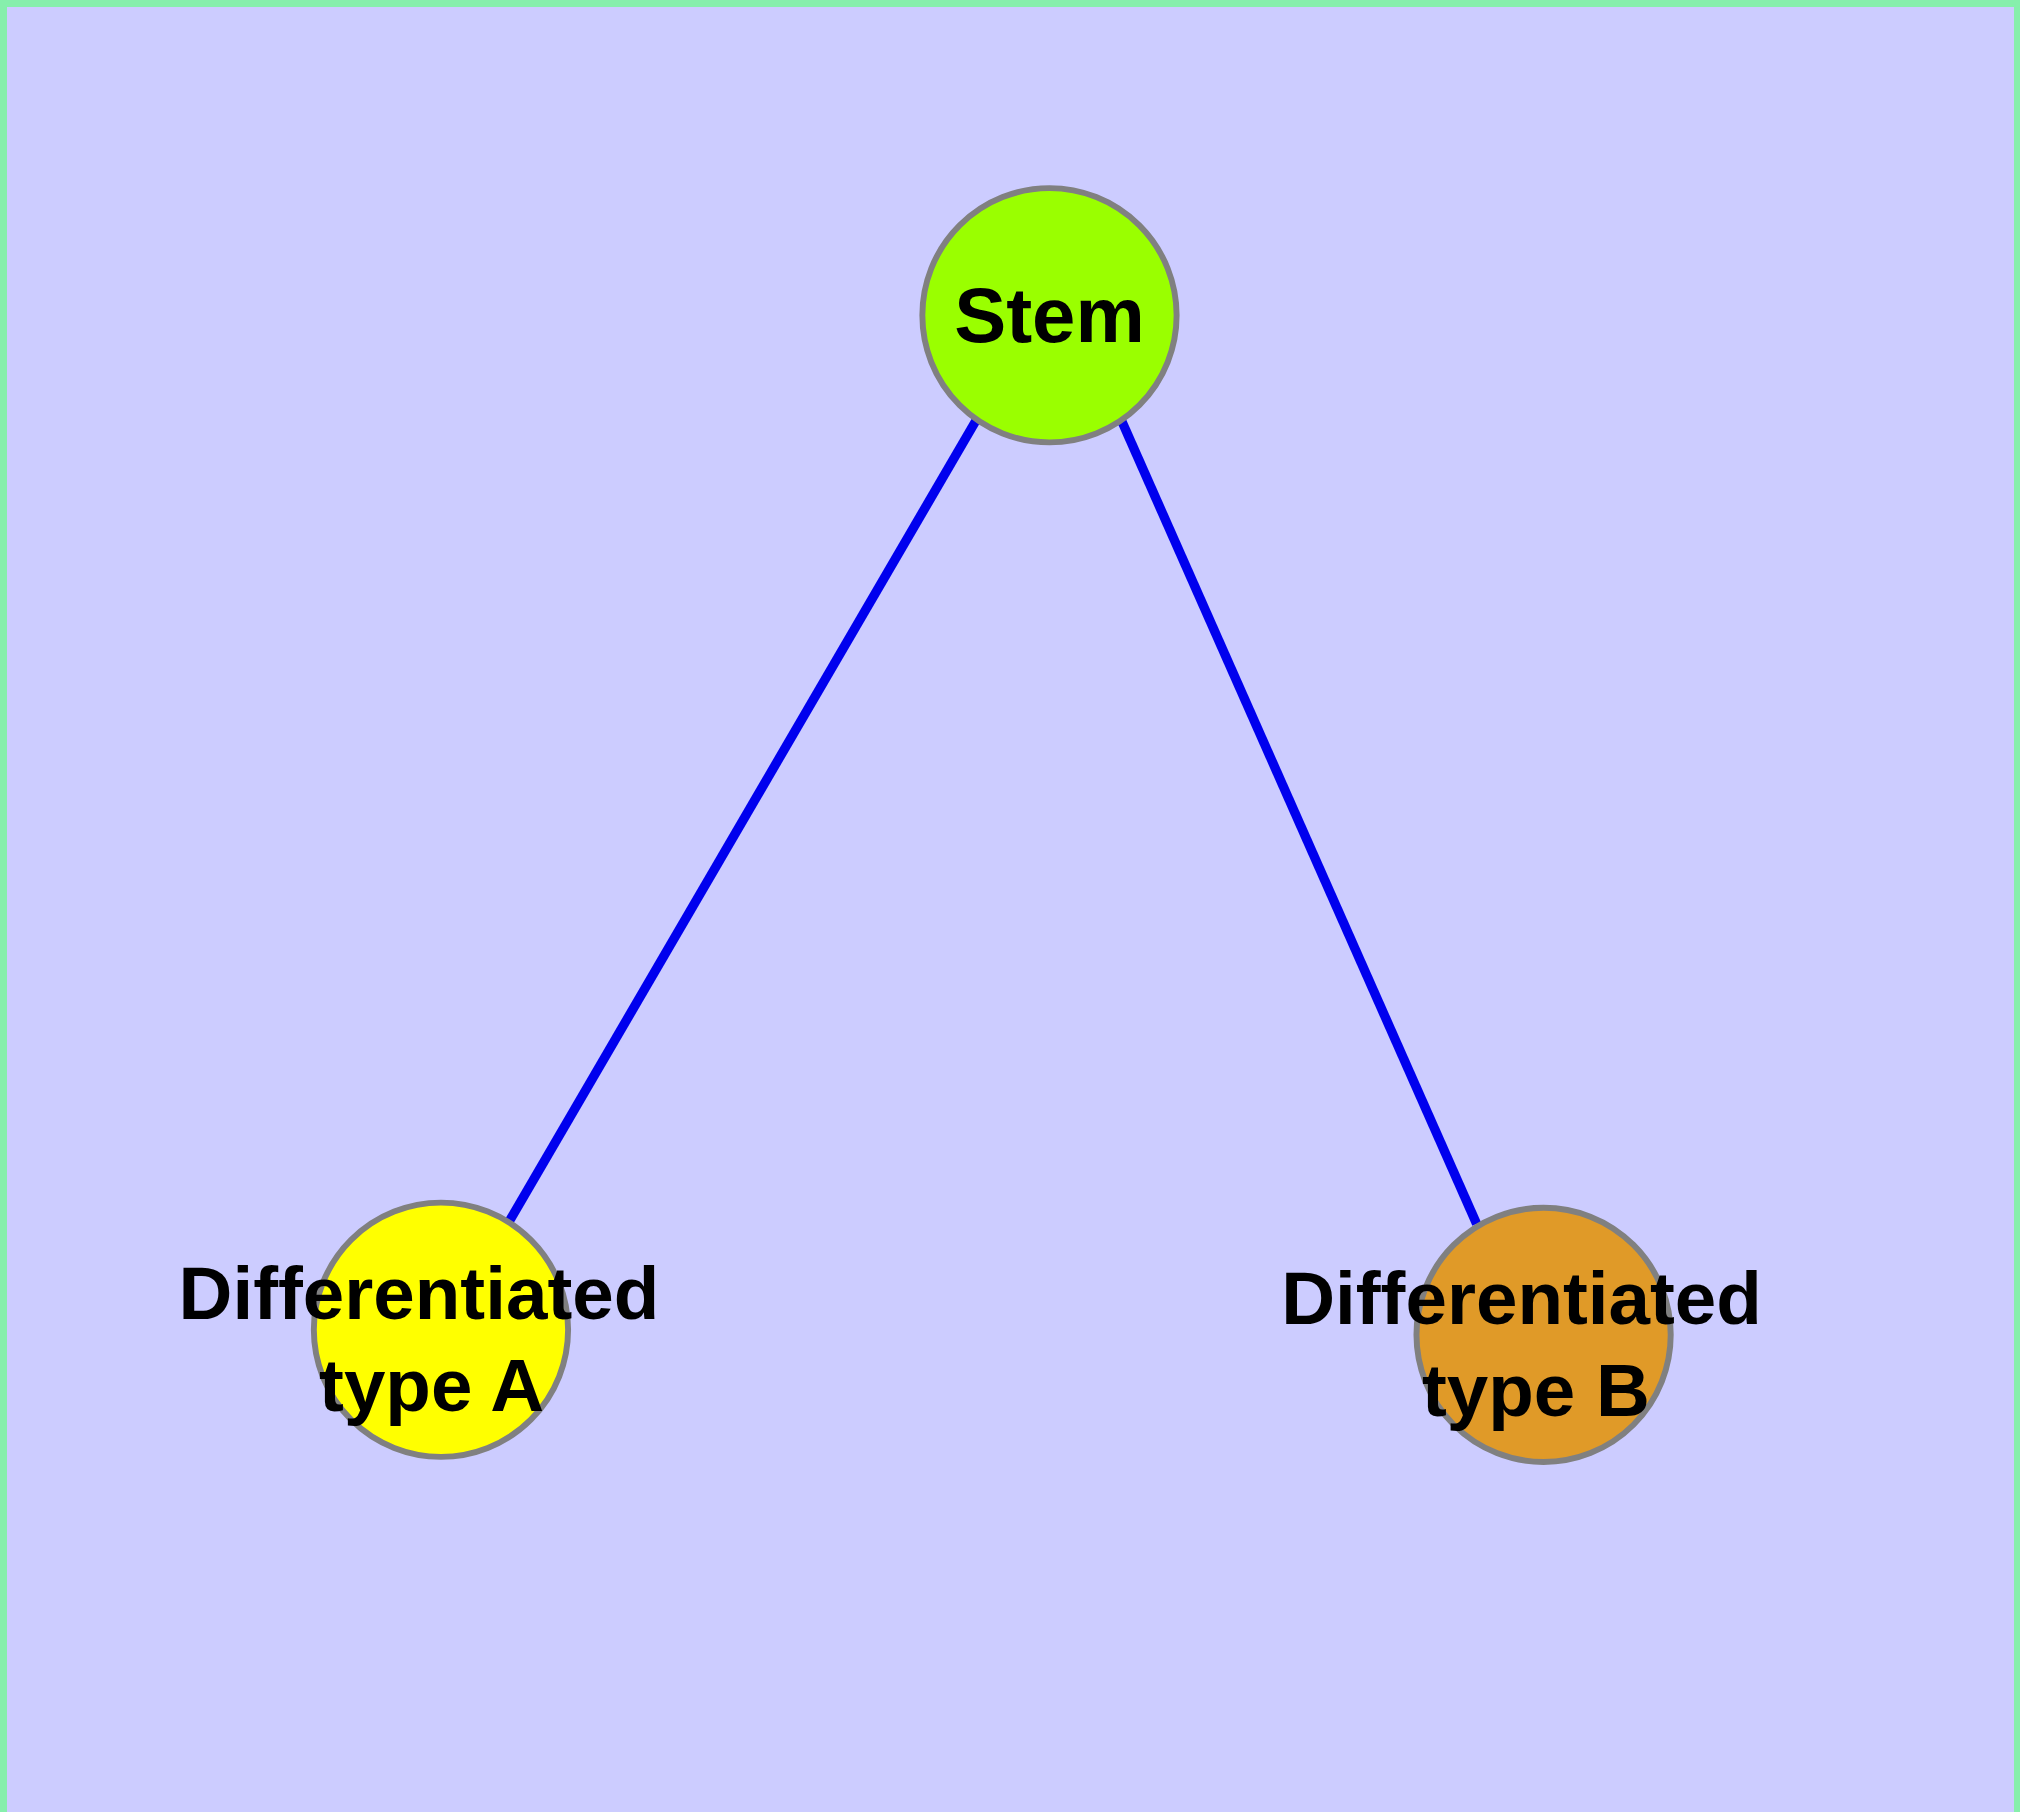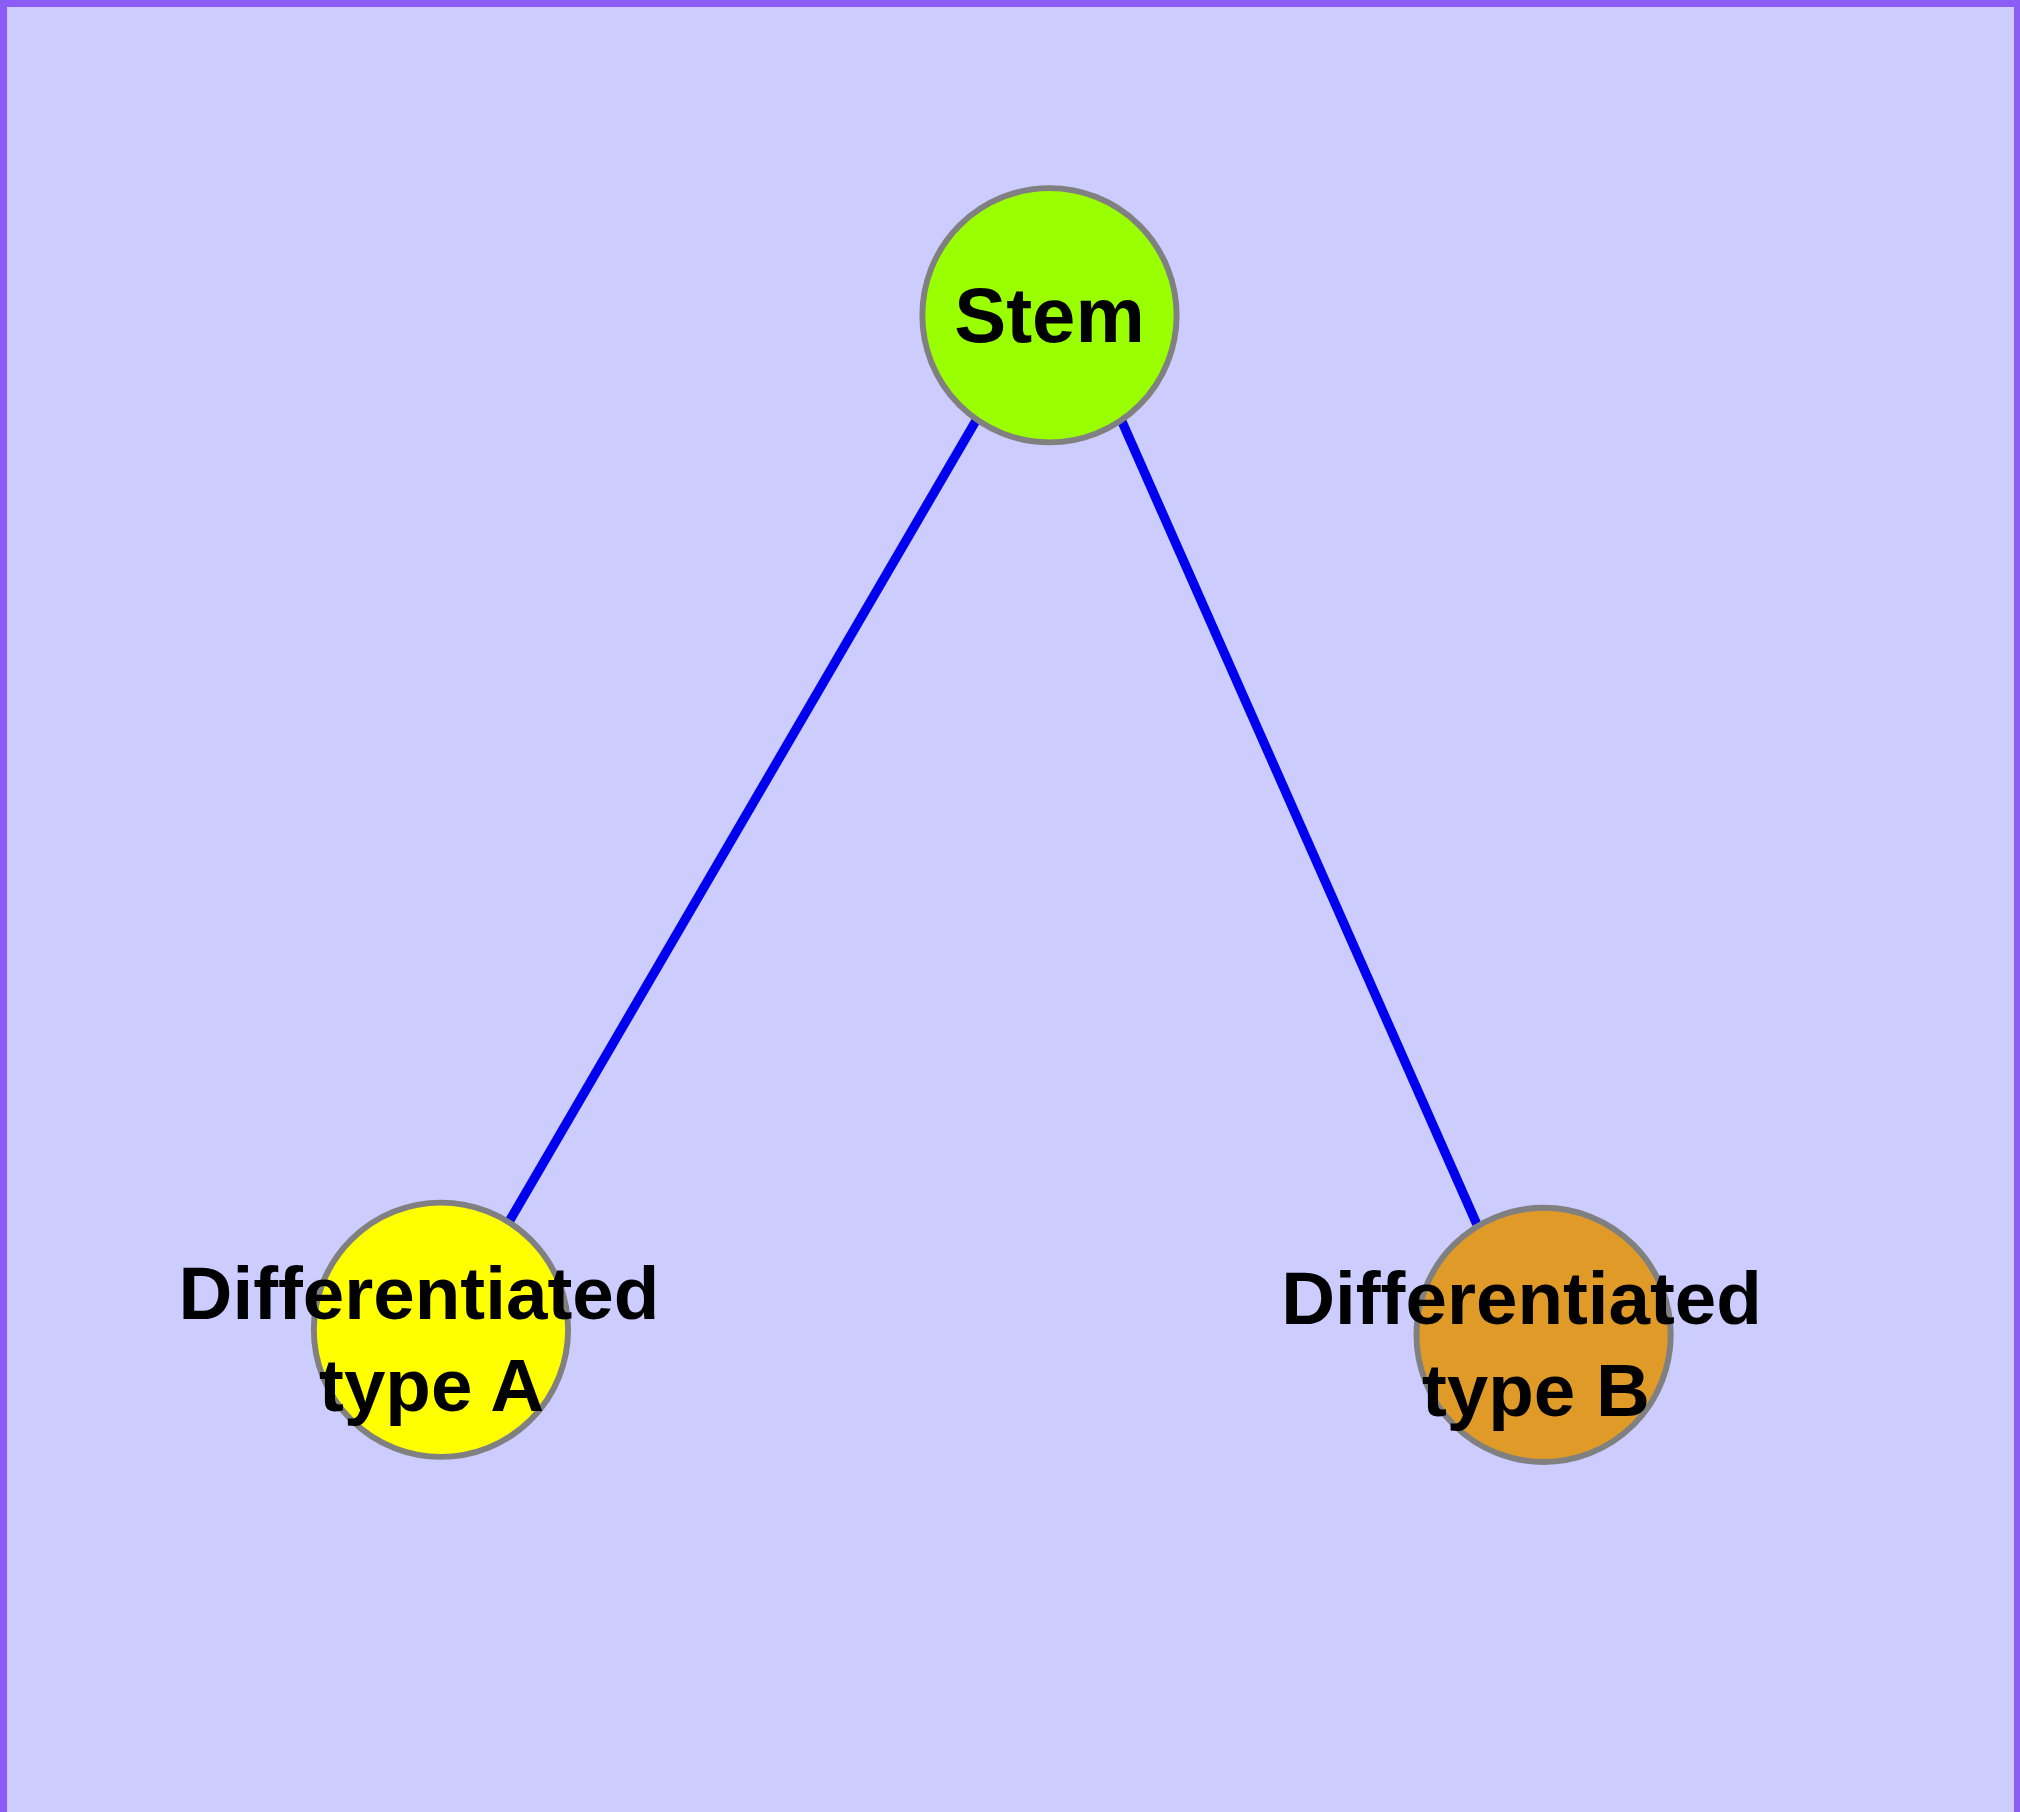--- a/index.html
+++ b/index.html
@@ -4,21 +4,21 @@
 <style>
   html, body {
     margin: 0;
     padding: 0;
     background: #ffffff;
   }
   #stage {
     position: relative;
     width: 2021px;
     height: 1812px;
-    background: #8b5cf6;
+    background: #86efac;
     overflow: hidden;
   }
   #canvas-bg {
     position: absolute;
     left: 6.8px;
     top: 6.8px;
     width: 2007px;
     height: 1805px;
     background: #ccccff;
   }

